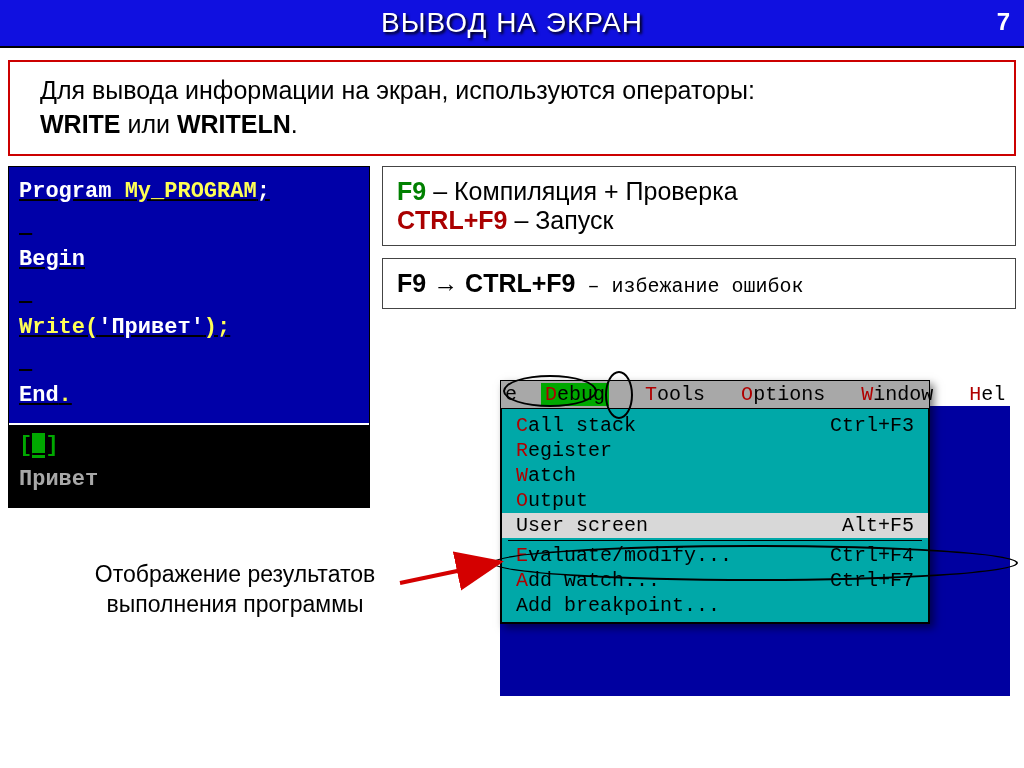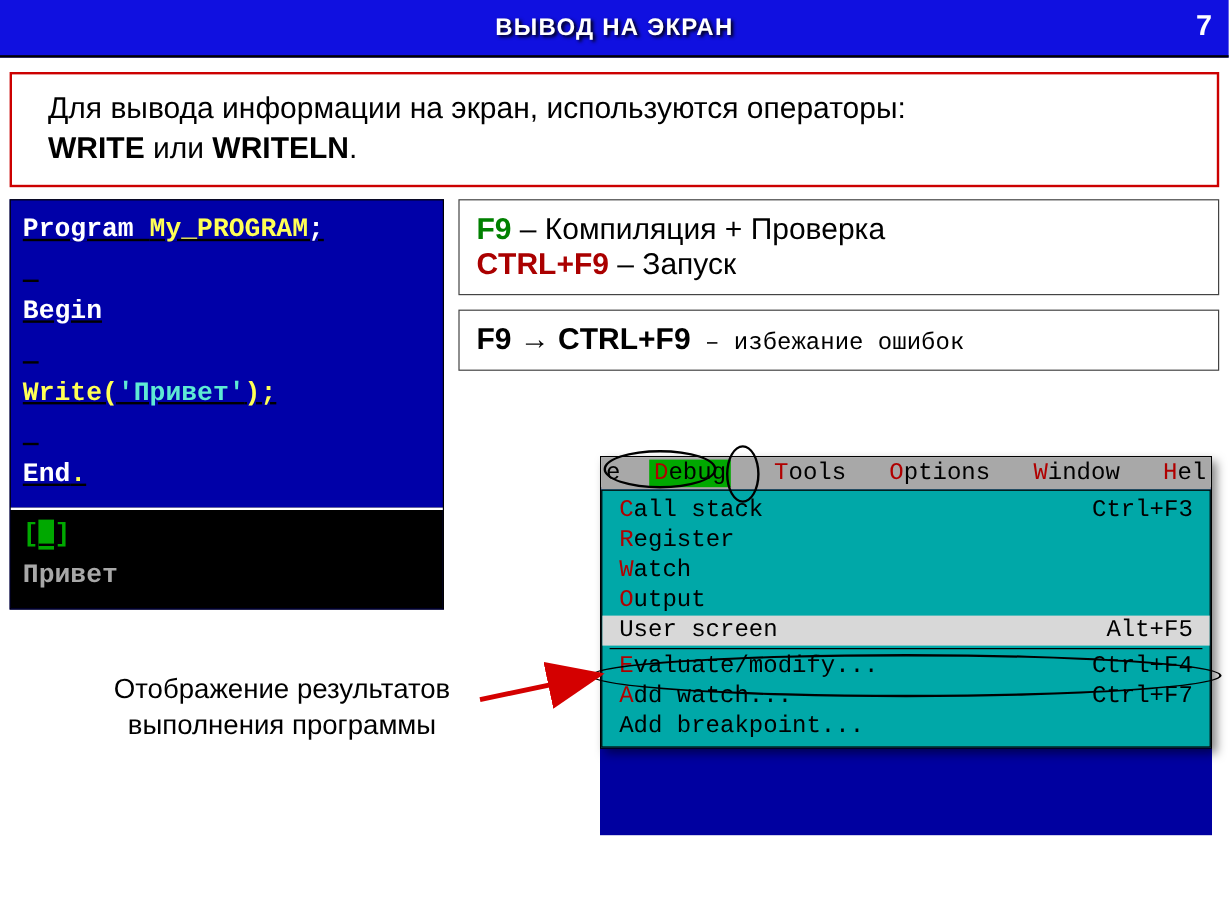--- a/index.html
+++ b/index.html
@@ -16,22 +16,22 @@
     background: #1010e0;
     height: 48px;
     display: flex;
     align-items: center;
     justify-content: center;
     position: relative;
     border-bottom: 2px solid #000;
   }
   .title-bar .title {
     color: #fff;
-    font-weight: bold;
-    font-size: 20px;
+    font-weight: normal;
+    font-size: 28px;
     text-shadow: 2px 2px 3px #000;
     letter-spacing: 1px;
   }
   .page-number {
     position: absolute;
     right: 14px;
     top: 8px;
     color: #fff;
     font-size: 24px;
     font-weight: bold;
@@ -55,21 +55,21 @@
     border: 1px solid #000;
     font-family: "Courier New", monospace;
     font-size: 22px;
     font-weight: bold;
     line-height: 1.55;
     text-decoration: underline;
   }
   .code-body { padding: 8px 10px 4px 10px; }
   .tok-white { color: #fff; }
   .tok-yellow { color: #ffff55; }
-  .tok-cyan { color: #5eead4; }
+  .tok-cyan { color: #ffffff; }
   .code-output {
     background: #000;
     color: #a8a8a8;
     padding: 4px 10px 10px 10px;
     margin-top: 6px;
     border-top: 2px double #fff;
   }
   .code-output .brackets { color: #00a800; }
   .code-output .cursor { background: #00a800; color:#000;}
   .right-col {
@@ -93,21 +93,21 @@
     top: 560px;
     width: 350px;
     text-align: center;
     font-size: 23px;
     line-height: 1.3;
   }
   .menu-shot {
     position: absolute;
     left: 500px;
     top: 380px;
-    width: 510px;
+    width: 430px;
     border: 1px solid #000;
     box-shadow: 4px 4px 8px rgba(0,0,0,.5);
     font-family: "Courier New", monospace;
     font-size: 20px;
     text-align: right;
   }
   .menubar {
     background: #a8a8a8;
     color: #000;
     padding: 2px 4px;

